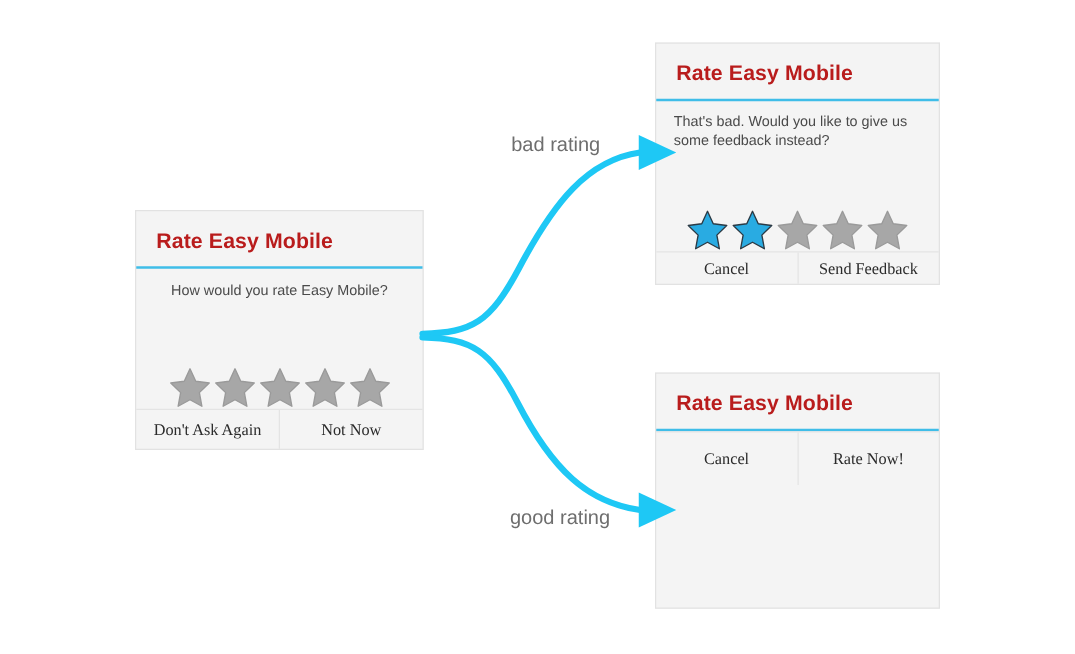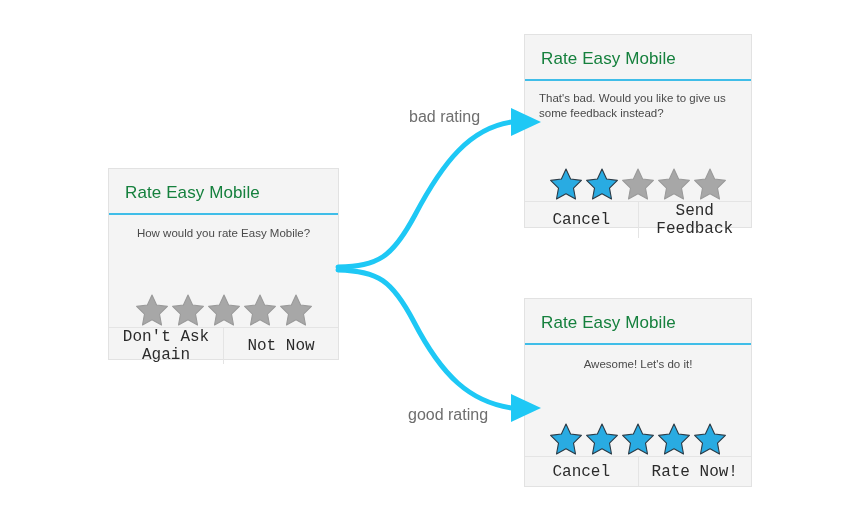--- a/index.html
+++ b/index.html
@@ -23,23 +23,23 @@
   
   .dialog {
     position: absolute;
     background: #f4f4f4;
     border: 1px solid #e2e2e2;
     box-sizing: border-box;
     display: flex;
     flex-direction: column;
   }
   .dlg-title {
-    color: #15803d;
+    color: #b91c1c;
     font-size: 17px;
-    font-weight: normal;
+    font-weight: bold;
     letter-spacing: 0.1px;
     white-space: nowrap;
   }
   .dlg-title-wrap {
     padding: 14px 16px 10px 16px;
     border-bottom: 2px solid #3fbde8;
     box-sizing: border-box;
   }
   .dlg-body {
     flex: 1 1 auto;
@@ -66,28 +66,28 @@
   }
 
   .dlg-footer {
     display: flex;
     border-top: 1px solid #e4e4e4;
   }
   .dlg-btn {
     flex: 1 1 0;
     text-align: center;
     color: #2b2b2b;
-    font-size: 16px;
+    font-size: 13px;
     display: flex;
     align-items: center;
     justify-content: center;
     box-sizing: border-box;
     background: transparent;
     border: none;
-    font-family: Liberation Mono, monospace;
+    font-family: Liberation Serif, serif;
     cursor: pointer;
   }
   .dlg-btn + .dlg-btn {
     border-left: 1px solid #e4e4e4;
   }
 
   
   #flow {
     position: absolute;
     left: 0;
@@ -167,40 +167,20 @@
     <div class="dlg-footer" style="height:41px;">
         <div class="dlg-btn">Cancel</div>
         <div class="dlg-btn">Send Feedback</div>
       </div>
   </div>
 
   <div class="dialog" id="dialog-good" style="left:524px; top:298px; width:228px; height:189px;">
     <div class="dlg-title-wrap">
       <div class="dlg-title">Rate Easy Mobile</div>
     </div>
-    <div class="dlg-body">
-      <div class="dlg-message msg-center" style="padding:12px 14px 0 14px;">Awesome! Let's do it!</div>
-      <div class="stars" style="margin-top:18px; gap:2px;">
-          <svg width="34" height="34" viewBox="0 0 34 34" class="star">
-            <polygon points="17,2 21.6,12 32.4,13.4 24.5,21.1 26.5,32 17,26.8 7.5,32 9.5,21.1 1.6,13.4 12.4,12" fill="#29abe2" stroke="#2b3a45" stroke-width="1.1" stroke-linejoin="round"></polygon>
-          </svg>
-          <svg width="34" height="34" viewBox="0 0 34 34" class="star">
-            <polygon points="17,2 21.6,12 32.4,13.4 24.5,21.1 26.5,32 17,26.8 7.5,32 9.5,21.1 1.6,13.4 12.4,12" fill="#29abe2" stroke="#2b3a45" stroke-width="1.1" stroke-linejoin="round"></polygon>
-          </svg>
-          <svg width="34" height="34" viewBox="0 0 34 34" class="star">
-            <polygon points="17,2 21.6,12 32.4,13.4 24.5,21.1 26.5,32 17,26.8 7.5,32 9.5,21.1 1.6,13.4 12.4,12" fill="#29abe2" stroke="#2b3a45" stroke-width="1.1" stroke-linejoin="round"></polygon>
-          </svg>
-          <svg width="34" height="34" viewBox="0 0 34 34" class="star">
-            <polygon points="17,2 21.6,12 32.4,13.4 24.5,21.1 26.5,32 17,26.8 7.5,32 9.5,21.1 1.6,13.4 12.4,12" fill="#29abe2" stroke="#2b3a45" stroke-width="1.1" stroke-linejoin="round"></polygon>
-          </svg>
-          <svg width="34" height="34" viewBox="0 0 34 34" class="star">
-            <polygon points="17,2 21.6,12 32.4,13.4 24.5,21.1 26.5,32 17,26.8 7.5,32 9.5,21.1 1.6,13.4 12.4,12" fill="#29abe2" stroke="#2b3a45" stroke-width="1.1" stroke-linejoin="round"></polygon>
-          </svg>
-        </div>
-    </div>
     <div class="dlg-footer" style="height:42px;">
         <div class="dlg-btn">Cancel</div>
         <div class="dlg-btn">Rate Now!</div>
       </div>
   </div>
 
   <svg id="flow" viewBox="0 0 860 523" xmlns="http://www.w3.org/2000/svg">
 
     <path id="arrow-path-bad" d="M 338,267 C 378,266 392,258 415,215 C 443,162 470,128 512,122" fill="none" stroke="#1ec8f5" stroke-width="5" stroke-linecap="round"></path>
     <polygon id="arrow-head-bad" points="511,108 541,122 511,136" fill="#1ec8f5"></polygon>

